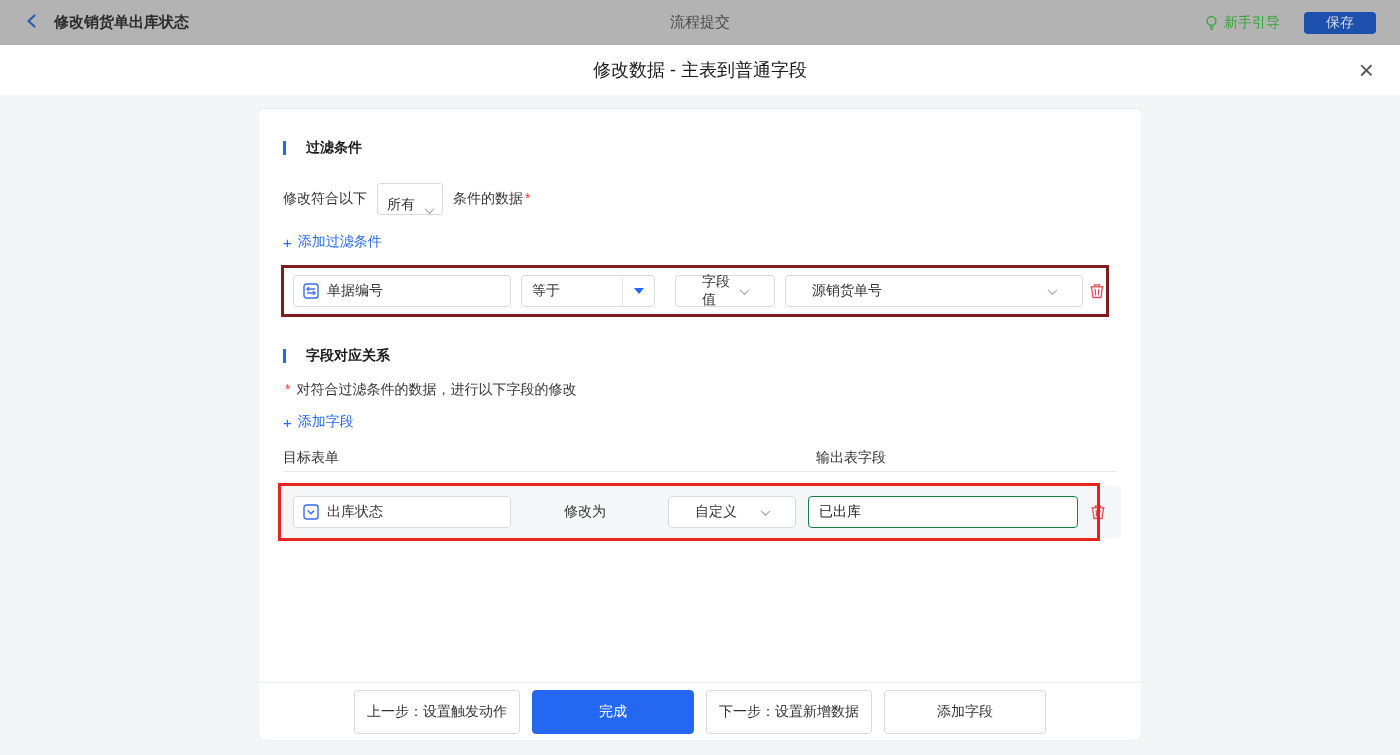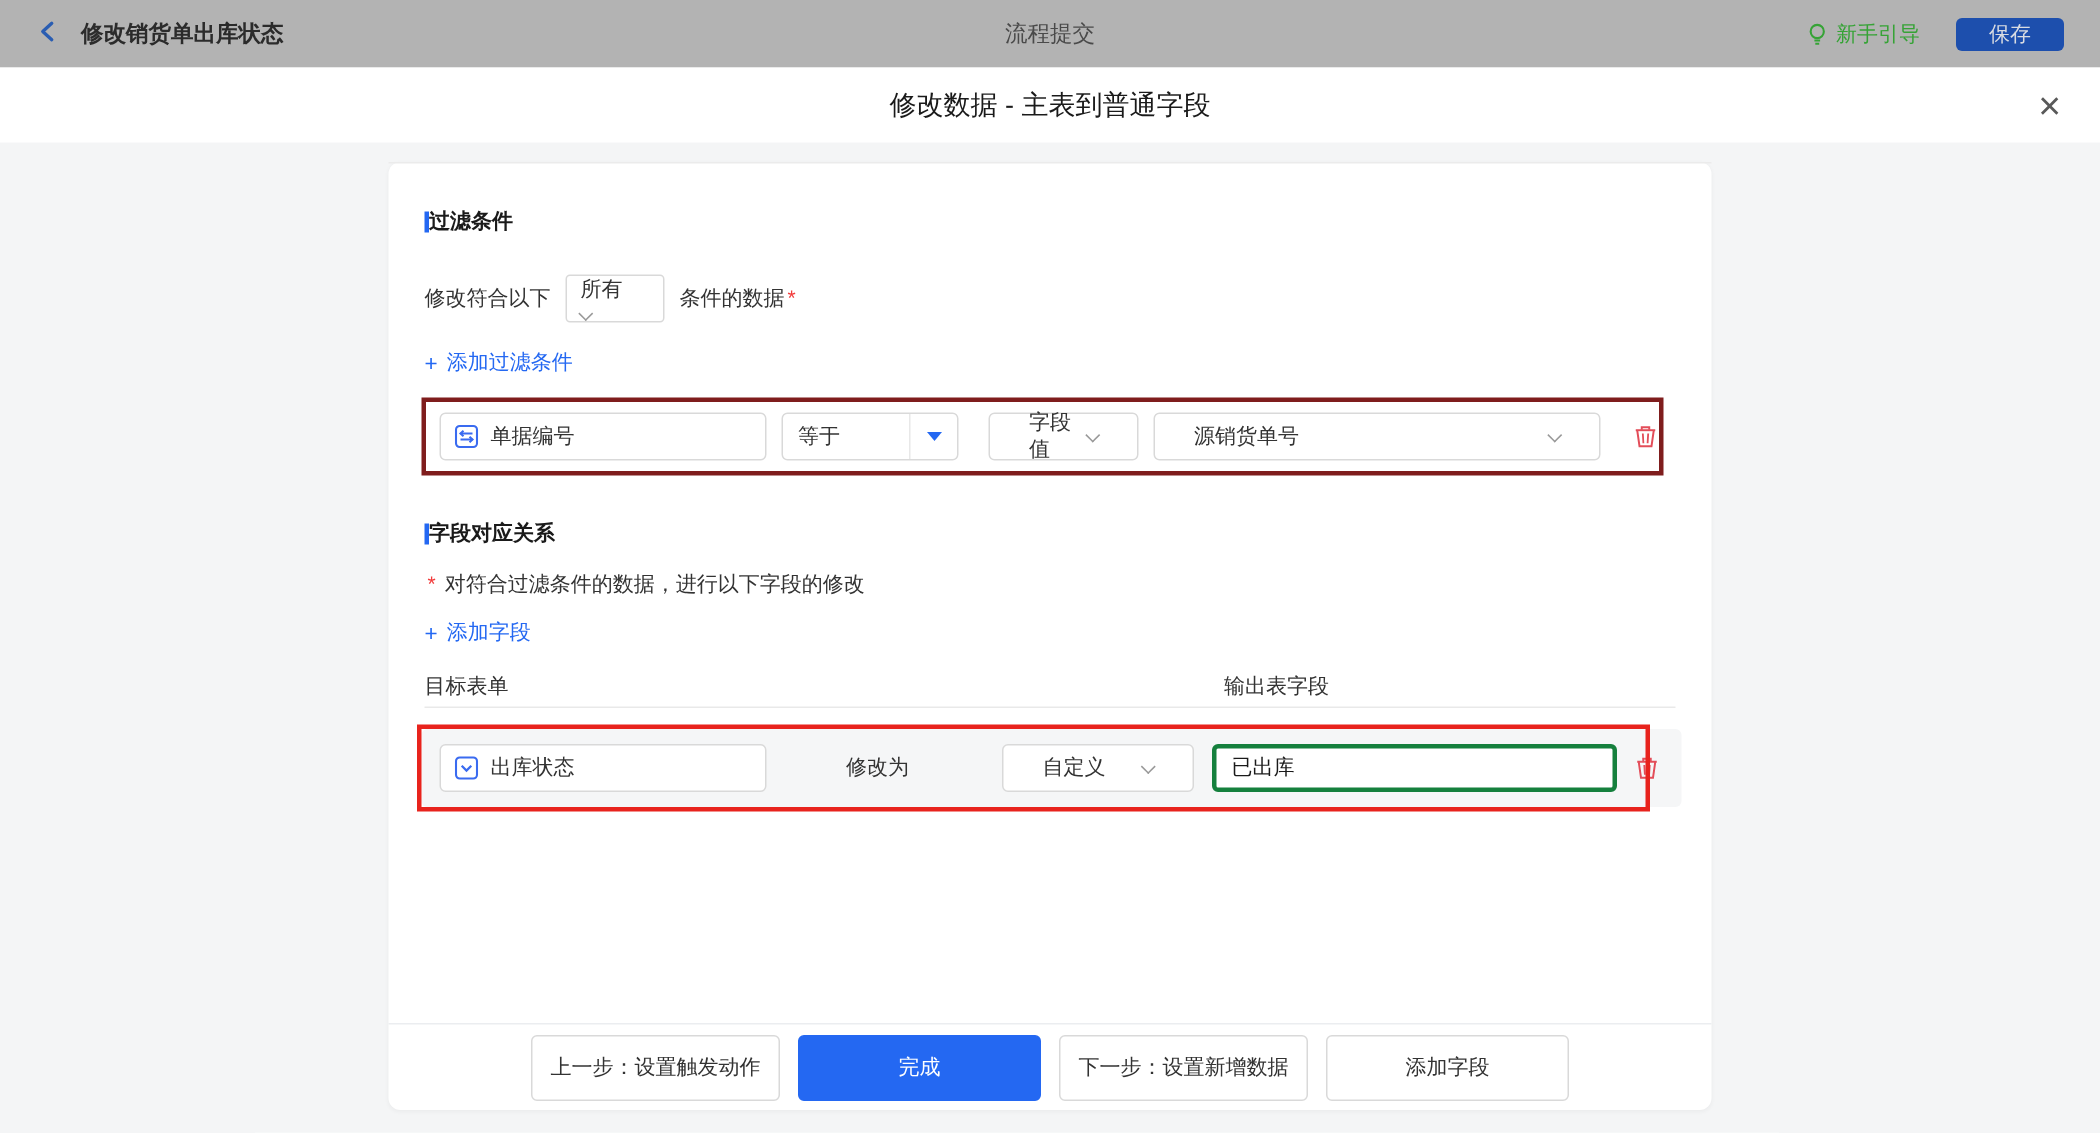--- a/index.html
+++ b/index.html
@@ -43,48 +43,48 @@
   .modal-body { height:660px; background:#f4f5f6; }
   .card {
     width:882px; height:632px; margin:13px auto 0; background:#fff;
     border-radius:8px; box-shadow:0 1px 3px rgba(0,0,0,.04);
     display:flex; flex-direction:column;
   }
   .card-header { padding:22px 24px 16px; font-size:16px; color:#1a1a1a; }
   .card-divider { height:1px; background:#ebebeb; }
   .card-content { padding:0 24px; flex:0 0 auto; }
 
-  .section-title { display:flex; align-items:center; gap:0; margin-top:30px; }
+  .section-title { display:flex; align-items:center; gap:20px; margin-top:30px; }
   .section-bar { width:3px; height:14px; background:#2468f2; }
   .section-text { font-weight:bold; font-size:14px; color:#1a1a1a; }
 
   .match-row { display:flex; align-items:center; gap:10px; margin-top:26px; }
   .mini-select {
     width:66px; height:32px; border:1px solid #d9d9d9; border-radius:3px; background:#fff;
-    display:flex; align-items:flex-start; justify-content:space-between; padding:0 9px; cursor:pointer;flex-direction:column;
+    display:flex; align-items:flex-end; justify-content:space-between; padding:0 9px; cursor:pointer;
   }
   .chev { width:7px; height:7px; border-right:1.5px solid #999; border-bottom:1.5px solid #999;
           transform:rotate(45deg) translate(-1px,-1px); flex:0 0 auto; }
   .req { color:#f23c3c; margin-left:2px; }
 
   .add-link { display:flex; align-items:center; gap:6px; color:#2468f2; cursor:pointer; margin-top:18px; width:fit-content; }
   .add-plus { font-size:15px; }
 
   
   .anno-row1 {
     margin-left:-2px; width:828px; height:52px; margin-top:14px;
     border:3px solid #7f1d1d; display:flex; align-items:center; padding-left:9px;
   }
   .fieldbox {
     width:218px; height:32px; border:1px solid #d9d9d9; border-radius:4px; background:#fff;
     display:flex; align-items:center; gap:8px; padding:0 9px; cursor:text;
   }
   .ficon { flex:0 0 auto; display:flex; }
   .combo {
-    margin-left:10px; width:118px; height:32px; border:1px solid #d9d9d9; border-radius:4px;
+    margin-left:10px; width:134px; height:32px; border:1px solid #d9d9d9; border-radius:4px;
     background:#fff; display:flex; align-items:center; cursor:pointer;
   }
   .combo-text { flex:1; padding:0 10px; }
   .combo-arrow {
     width:32px; height:100%; border-left:1px solid #e8e8e8;
     display:flex; align-items:center; justify-content:center;
   }
   .tri { width:0; height:0; border-left:5px solid transparent; border-right:5px solid transparent;
          border-top:6px solid #2468f2; }
   .sel {
@@ -103,21 +103,21 @@
     margin-left:-2px; width:840px; height:52px; margin-top:14px; background:#f5f6f7;
     border-radius:4px; position:relative; display:flex; align-items:center; padding-left:12px;
   }
   .anno-row2 {
     position:absolute; left:-3px; top:-3px; width:822px; height:58px;
     border:3px solid #e8231d; pointer-events:none;
   }
   .modify-label { margin-left:53px; color:#333; }
   .sel-mode { margin-left:62px; width:128px; background:#fff; }
   .custom-input {
-    margin-left:12px; width:270px; height:32px; border:3px solid #15803d; border-radius:4px;
+    margin-left:12px; width:270px; height:32px; border:1px solid #15803d; border-radius:4px;
     background:#fff; padding:0 10px; font-size:14px; color:#1a1a1a;
     font-family:"Liberation Sans","DejaVu Sans",sans-serif; outline:none;
   }
   .band .trash { margin-right:14px; }
 
   
   .card-footer {
     margin-top:auto; border-top:1px solid #ebedf0; height:58px;
     display:flex; align-items:center; justify-content:center; gap:12px;
   }

